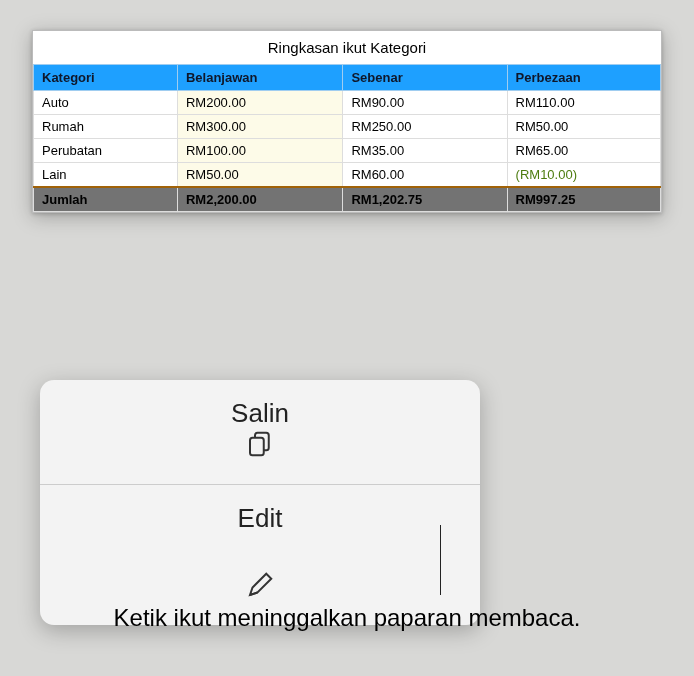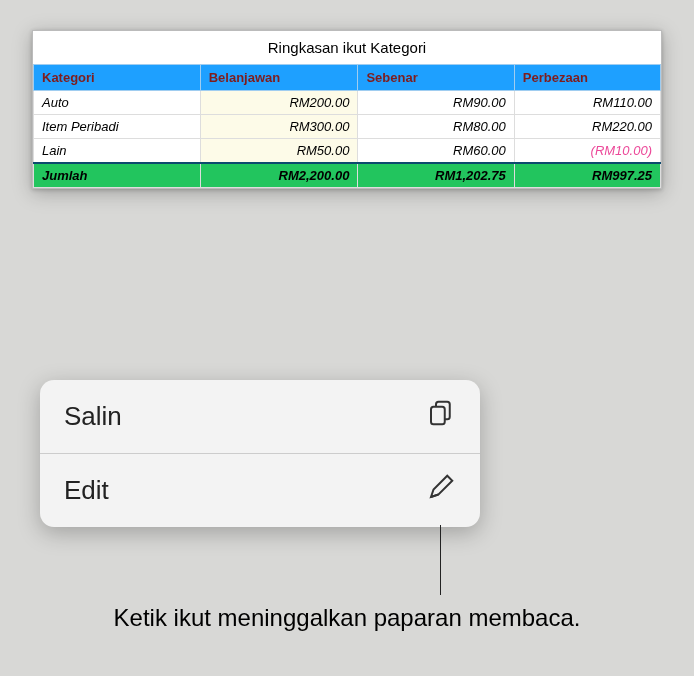--- a/index.html
+++ b/index.html
@@ -26,59 +26,59 @@
       background: #fff;
       color: #000;
     }
     table {
       width: 100%;
       border-collapse: collapse;
       font-size: 13px;
     }
     th {
       background: #1ea0ff;
-      color: #7f1d1d;
+      color: #0f172a;
       text-align: left;
       font-weight: 600;
       padding: 5px 8px;
       border: 1px solid #a0cdf0;
     }
     td {
       border: 1px solid #ddd;
       padding: 4px 8px;
-      font-style: italic;
     }
     td.cat { text-align: left; }
-    td.num { text-align: right; }
+    td.num { text-align: left; }
     td.budget { background: #fdfbe8; }
     tr.total td {
-      background: #22c55e;
+      background: #737373;
       font-weight: 600;
-      border-top: 2px solid #0c4a6e;
+      border-top: 2px solid #a16207;
     }
-    .neg { color: #ec4899; }
+    .neg { color: #4d7c0f; }
 
     .menu {
       position: absolute;
       top: 380px;
       left: 40px;
       width: 440px;
       background: #f3f3f3;
       border-radius: 14px;
       box-shadow: 0 6px 22px rgba(0,0,0,0.25);
       overflow: hidden;
     }
     .menu-item {
       display: flex;
       justify-content: space-between;
       align-items: center;
       padding: 18px 24px;
       font-size: 26px;
       color: #222;
       cursor: pointer;
+      flex-direction: column;
     }
     .menu-item + .menu-item {
       border-top: 1px solid #ccc;
       gap: 36px;
     }
     .menu-item svg { width: 30px; height: 30px; }
 
     .callout-line {
       position: absolute;
       top: 525px;
@@ -113,24 +113,30 @@
       </tr>
     </thead>
     <tbody id="tbody">
         <tr>
           <td class="cat">Auto</td>
           <td class="num budget">RM200.00</td>
           <td class="num">RM90.00</td>
           <td class="num ">RM110.00</td>
         </tr>
         <tr>
-          <td class="cat">Item Peribadi</td>
+          <td class="cat">Rumah</td>
           <td class="num budget">RM300.00</td>
-          <td class="num">RM80.00</td>
-          <td class="num ">RM220.00</td>
+          <td class="num">RM250.00</td>
+          <td class="num ">RM50.00</td>
+        </tr>
+        <tr>
+          <td class="cat">Perubatan</td>
+          <td class="num budget">RM100.00</td>
+          <td class="num">RM35.00</td>
+          <td class="num ">RM65.00</td>
         </tr>
         <tr>
           <td class="cat">Lain</td>
           <td class="num budget">RM50.00</td>
           <td class="num">RM60.00</td>
           <td class="num neg">(RM10.00)</td>
         </tr>
         <tr class="total">
           <td class="cat">Jumlah</td>
           <td class="num">RM2,200.00</td>

